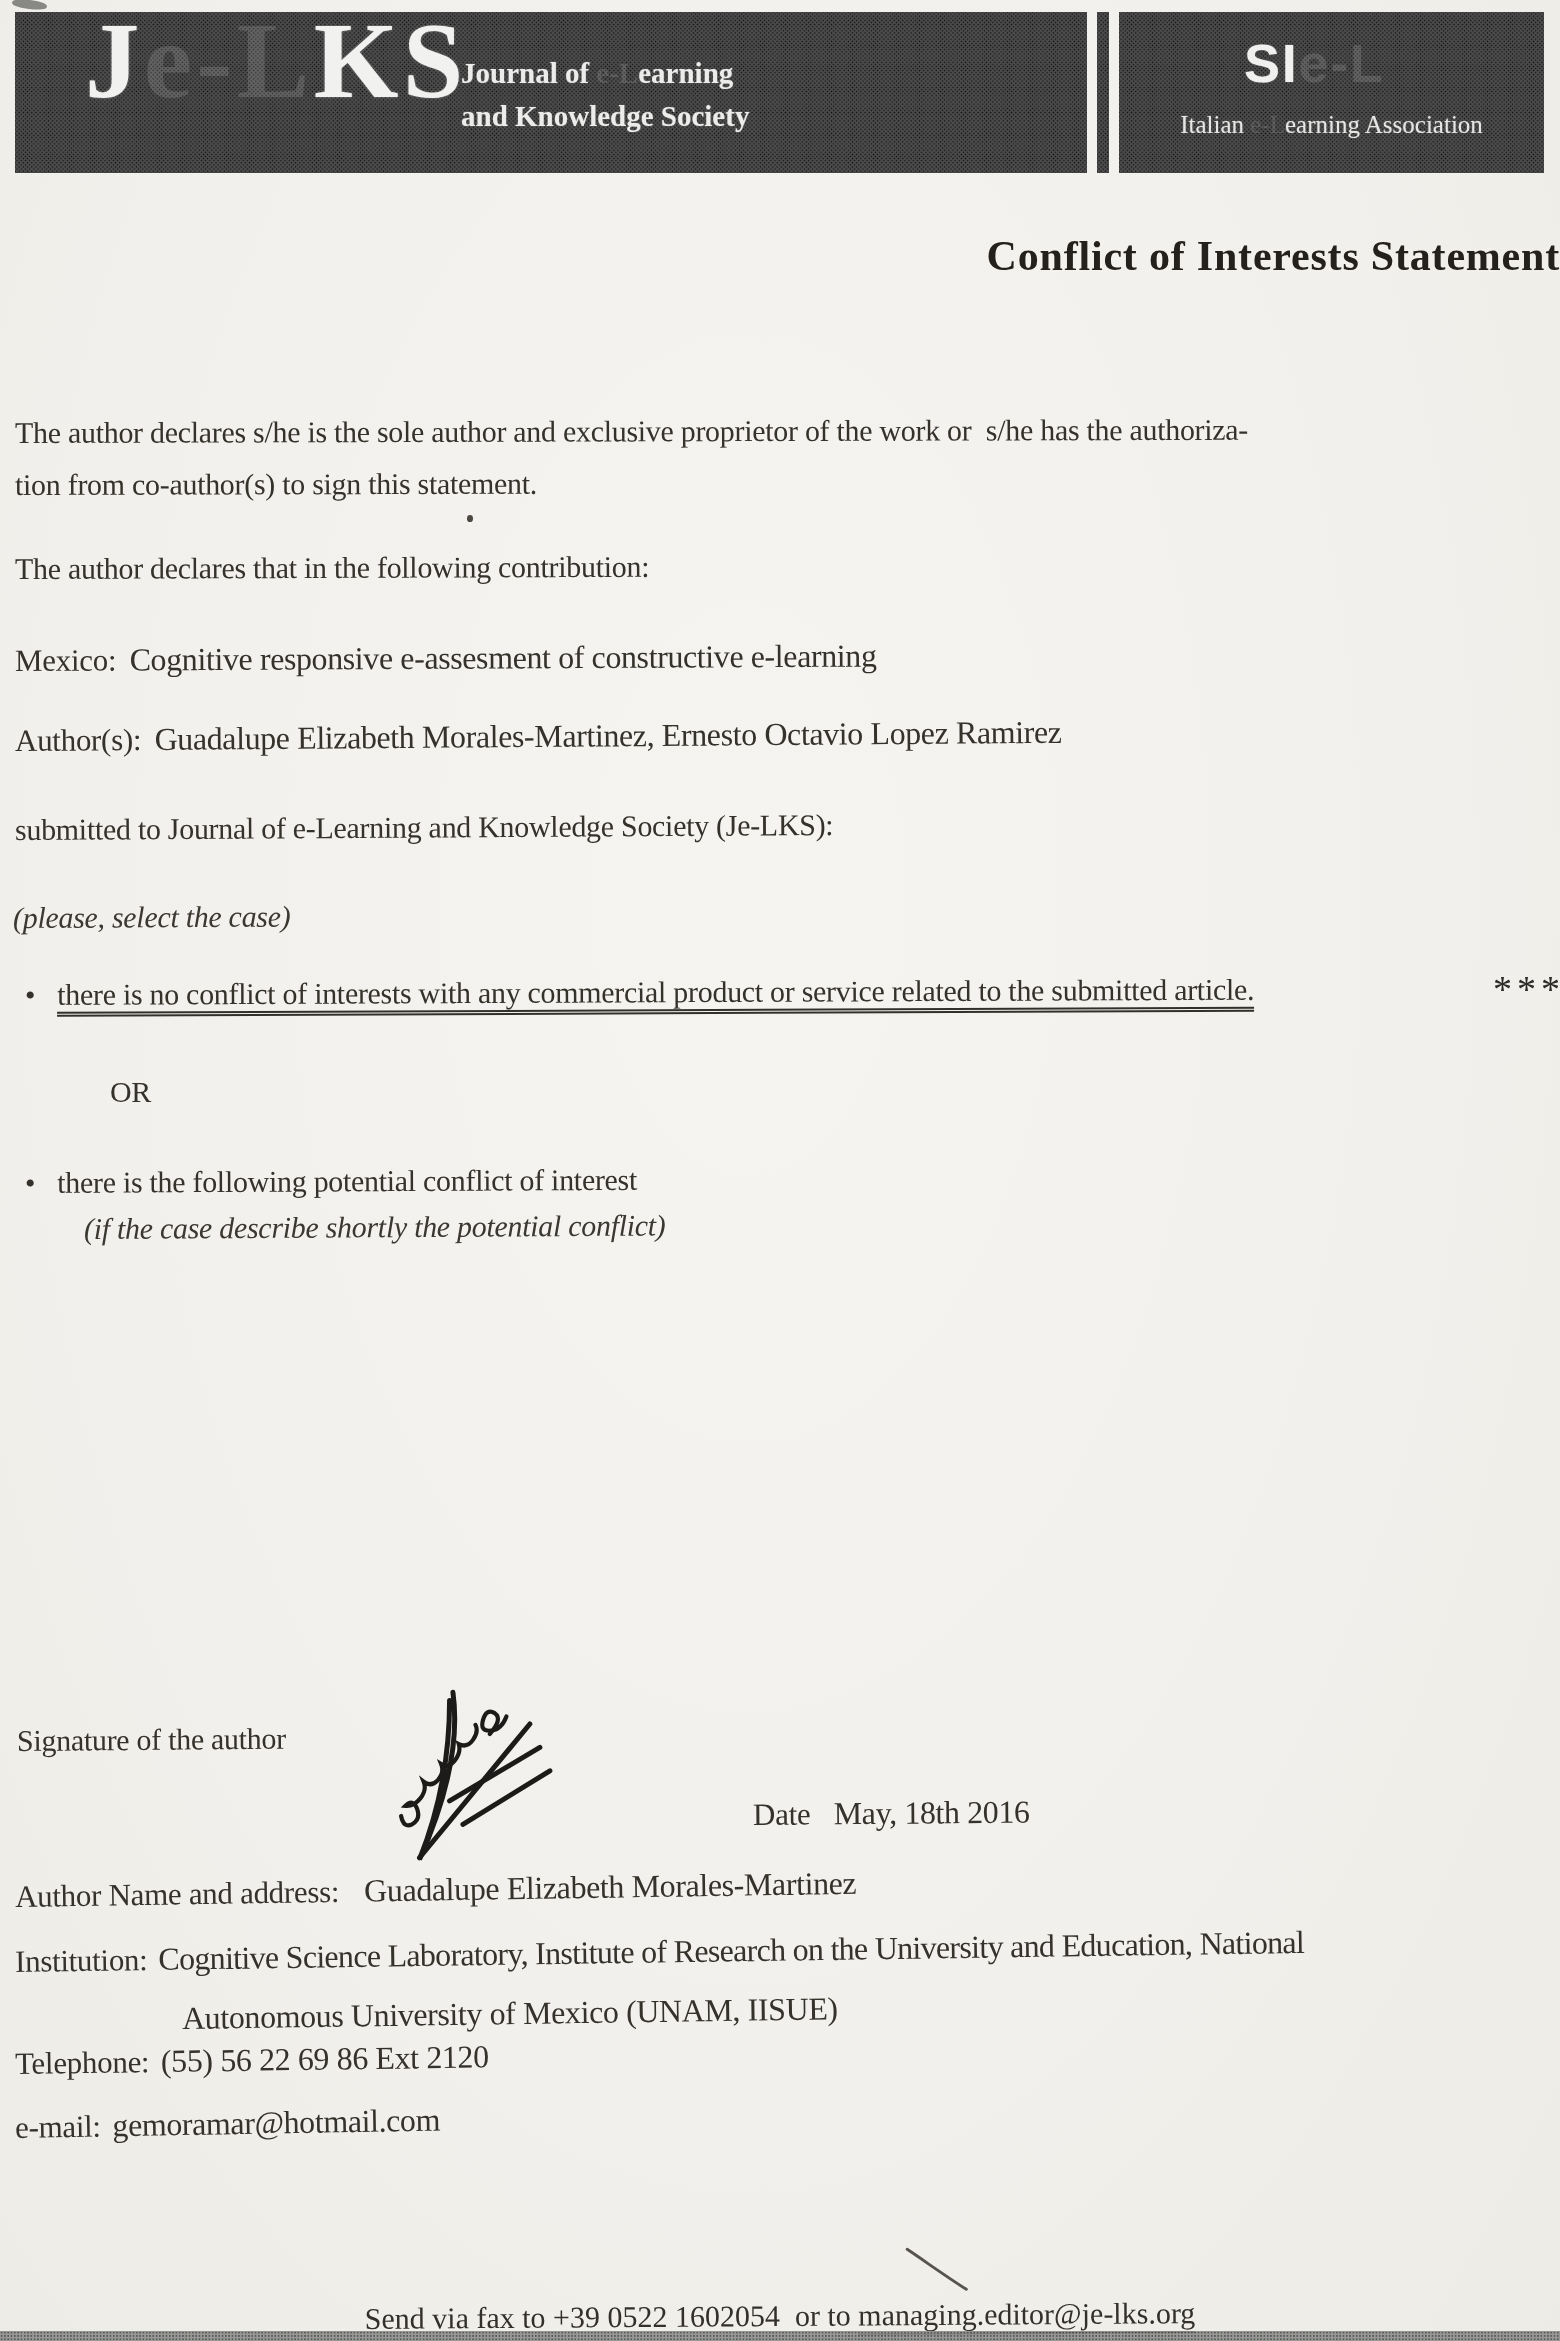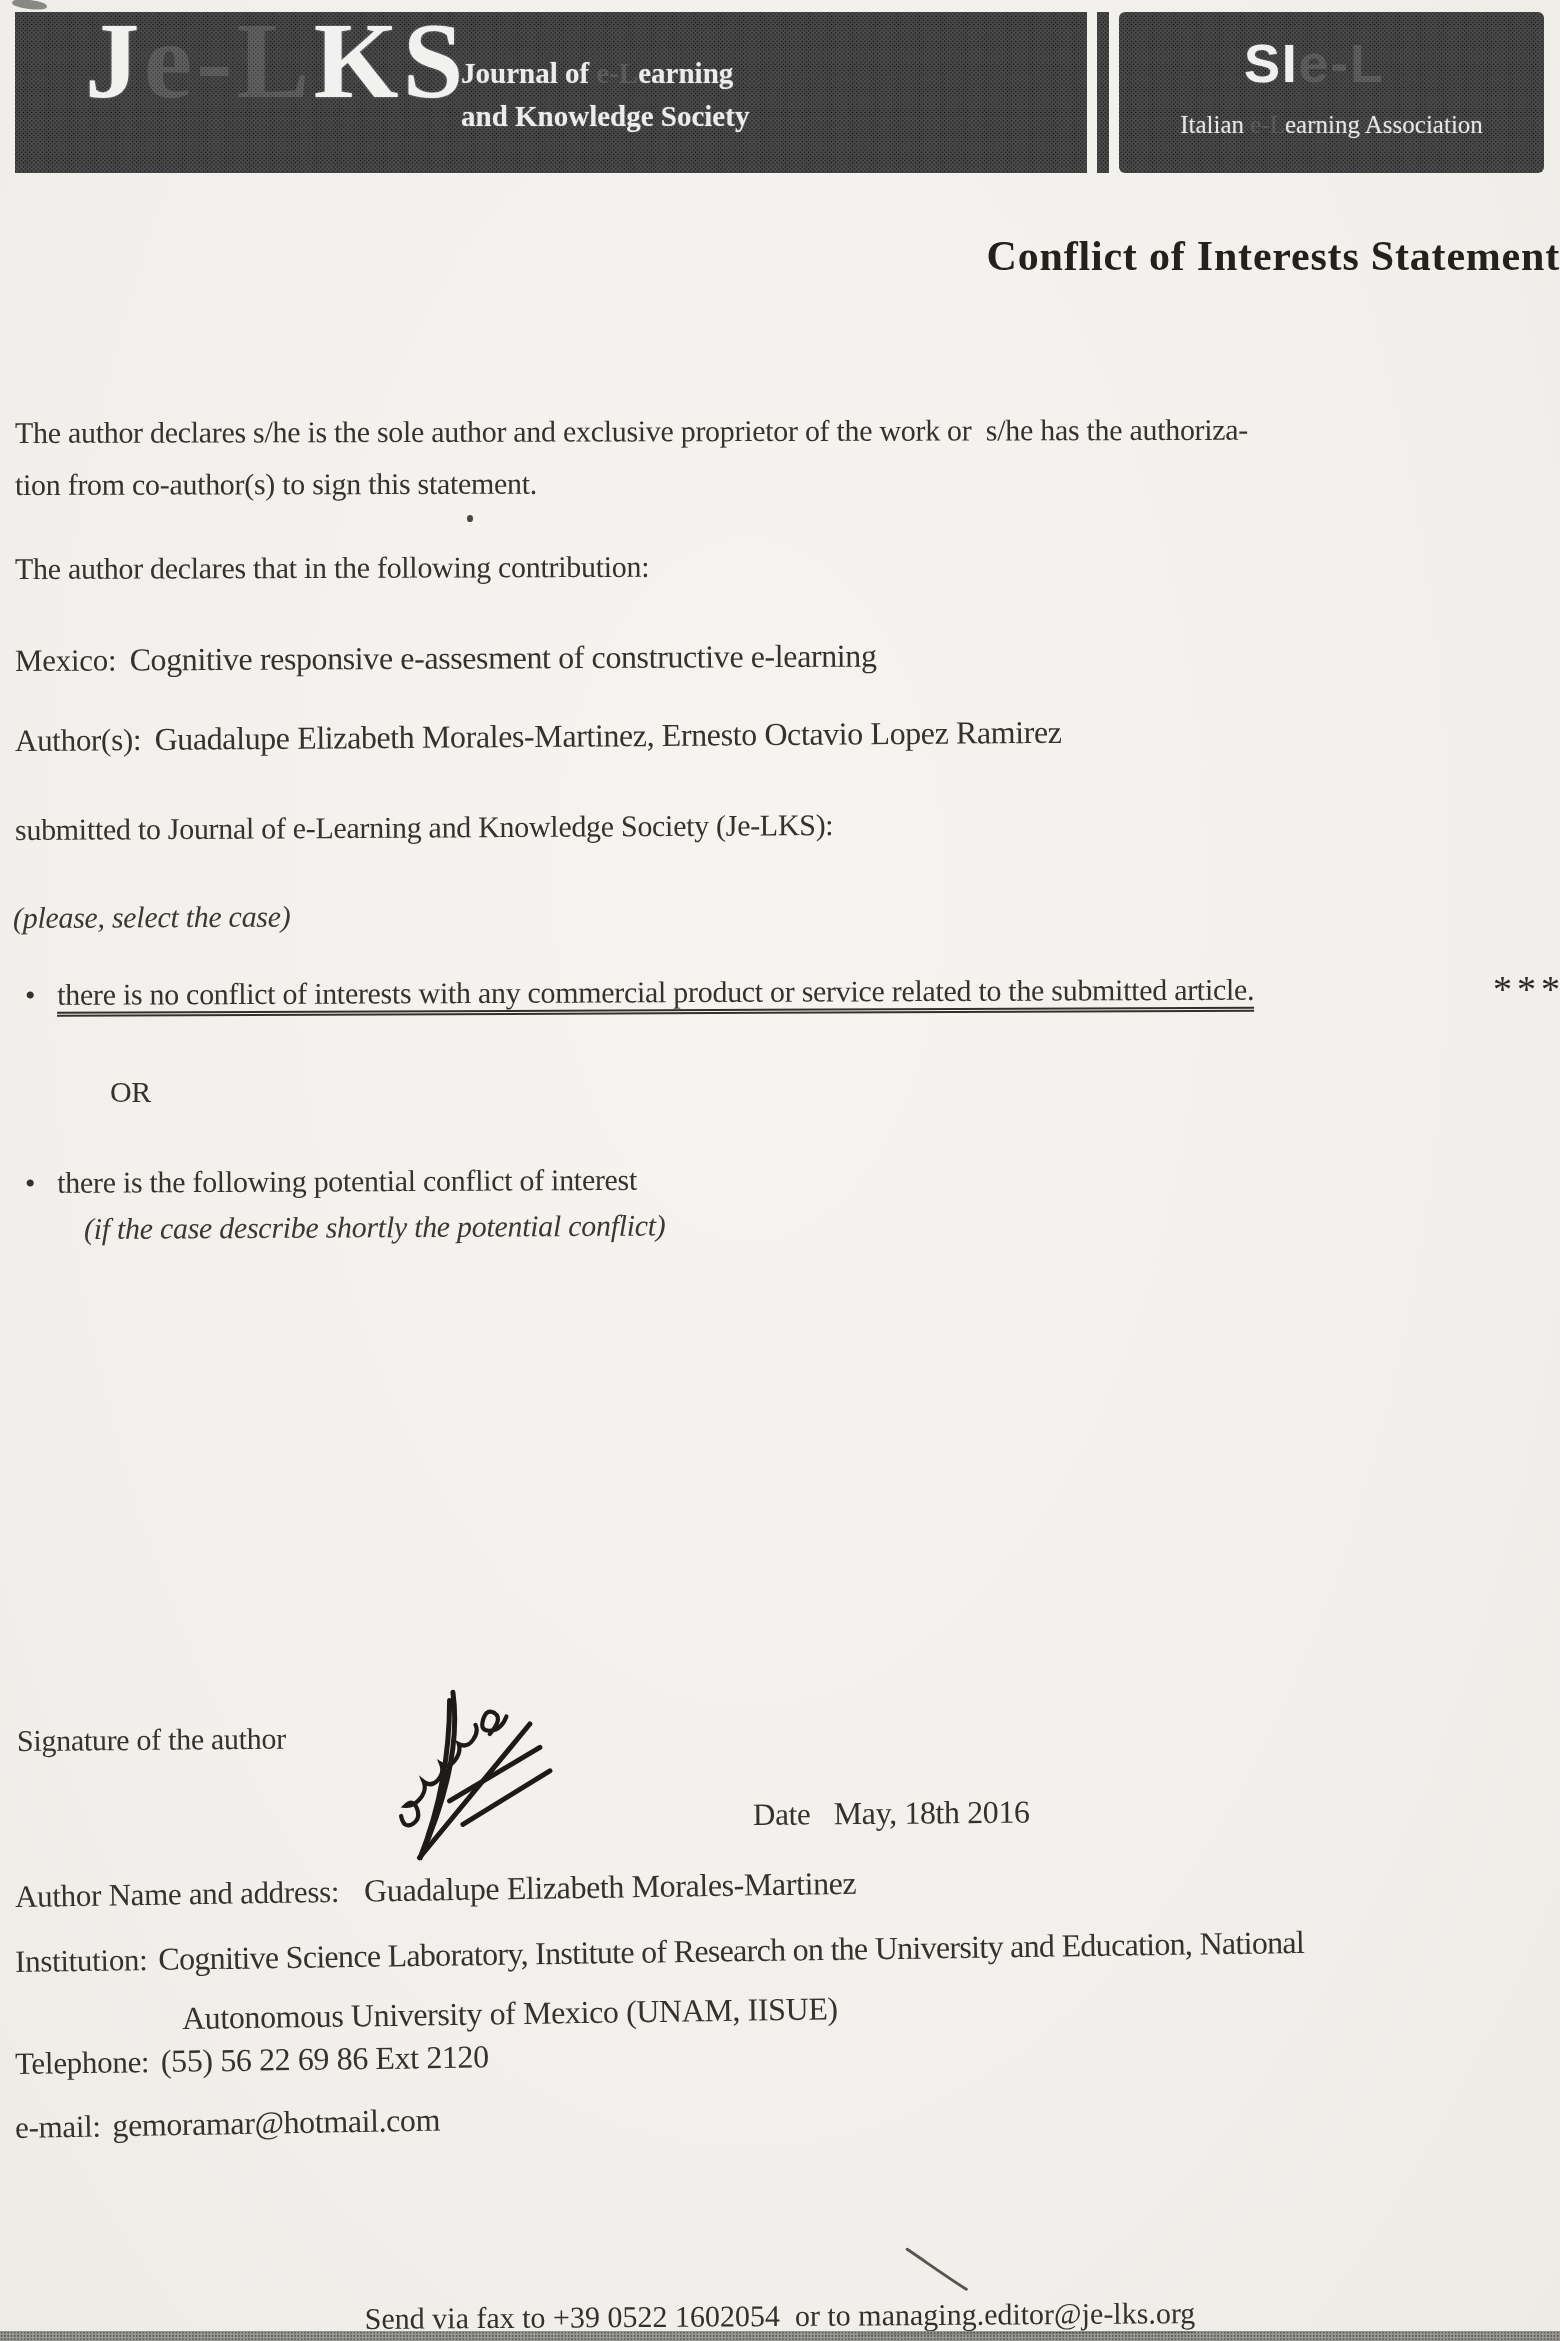--- a/index.html
+++ b/index.html
@@ -12,21 +12,21 @@
   .lbl{font-size:31px;}
   .val{font-size:32px;letter-spacing:-0.4px;}
   .italic{font-style:italic;color:#3b3731;}
   
   .band{position:absolute;top:11.7px;height:161px;
     background-color:#4d4d4d;
     background-image:radial-gradient(#161616 26%, transparent 30%),radial-gradient(#101010 26%, transparent 30%);
     background-size:4.2px 4.2px;background-position:0 0,2.1px 2.1px;}
   .band-left{left:15px;width:1072px;}
   .band-strip{left:1097px;width:11.7px;}
-  .band-right{left:1119px;width:425px;border-radius:6px;}
+  .band-right{left:1119px;width:425px;}
   .jelks{position:absolute;left:70px;top:-13.4px;font-size:109px;font-weight:bold;color:#f1f1f0;letter-spacing:4.2px;text-shadow:0 0 2.5px rgba(255,255,255,.35);}
   .dim{color:rgba(240,240,240,0.14);text-shadow:none;}
   .jk-tagline{position:absolute;left:446px;top:40px;font-size:29px;font-weight:bold;color:#ececea;line-height:43px;text-shadow:0 0 1.7px rgba(255,255,255,.3);}
   .si-logo{position:absolute;left:125px;top:20px;font-family:"Liberation Sans",sans-serif;font-weight:bold;font-size:54px;color:#f0f0ee;letter-spacing:1.7px;text-shadow:0 0 1.7px rgba(255,255,255,.3);}
   .si-tagline{position:absolute;left:0;top:99px;width:100%;text-align:center;font-size:25px;font-weight:normal;color:#e6e6e4;text-shadow:0 0 1.7px rgba(255,255,255,.3);}
   
   .doc-title{position:absolute;top:232px;left:0;width:100%;text-align:right;font-size:42px;font-weight:bold;letter-spacing:0.8px;color:#24211d;}
   
   .l-p1a{left:15px;top:416px;transform:rotate(-0.15deg);}
   .l-p1b{left:15px;top:468px;transform:rotate(-0.15deg);}

